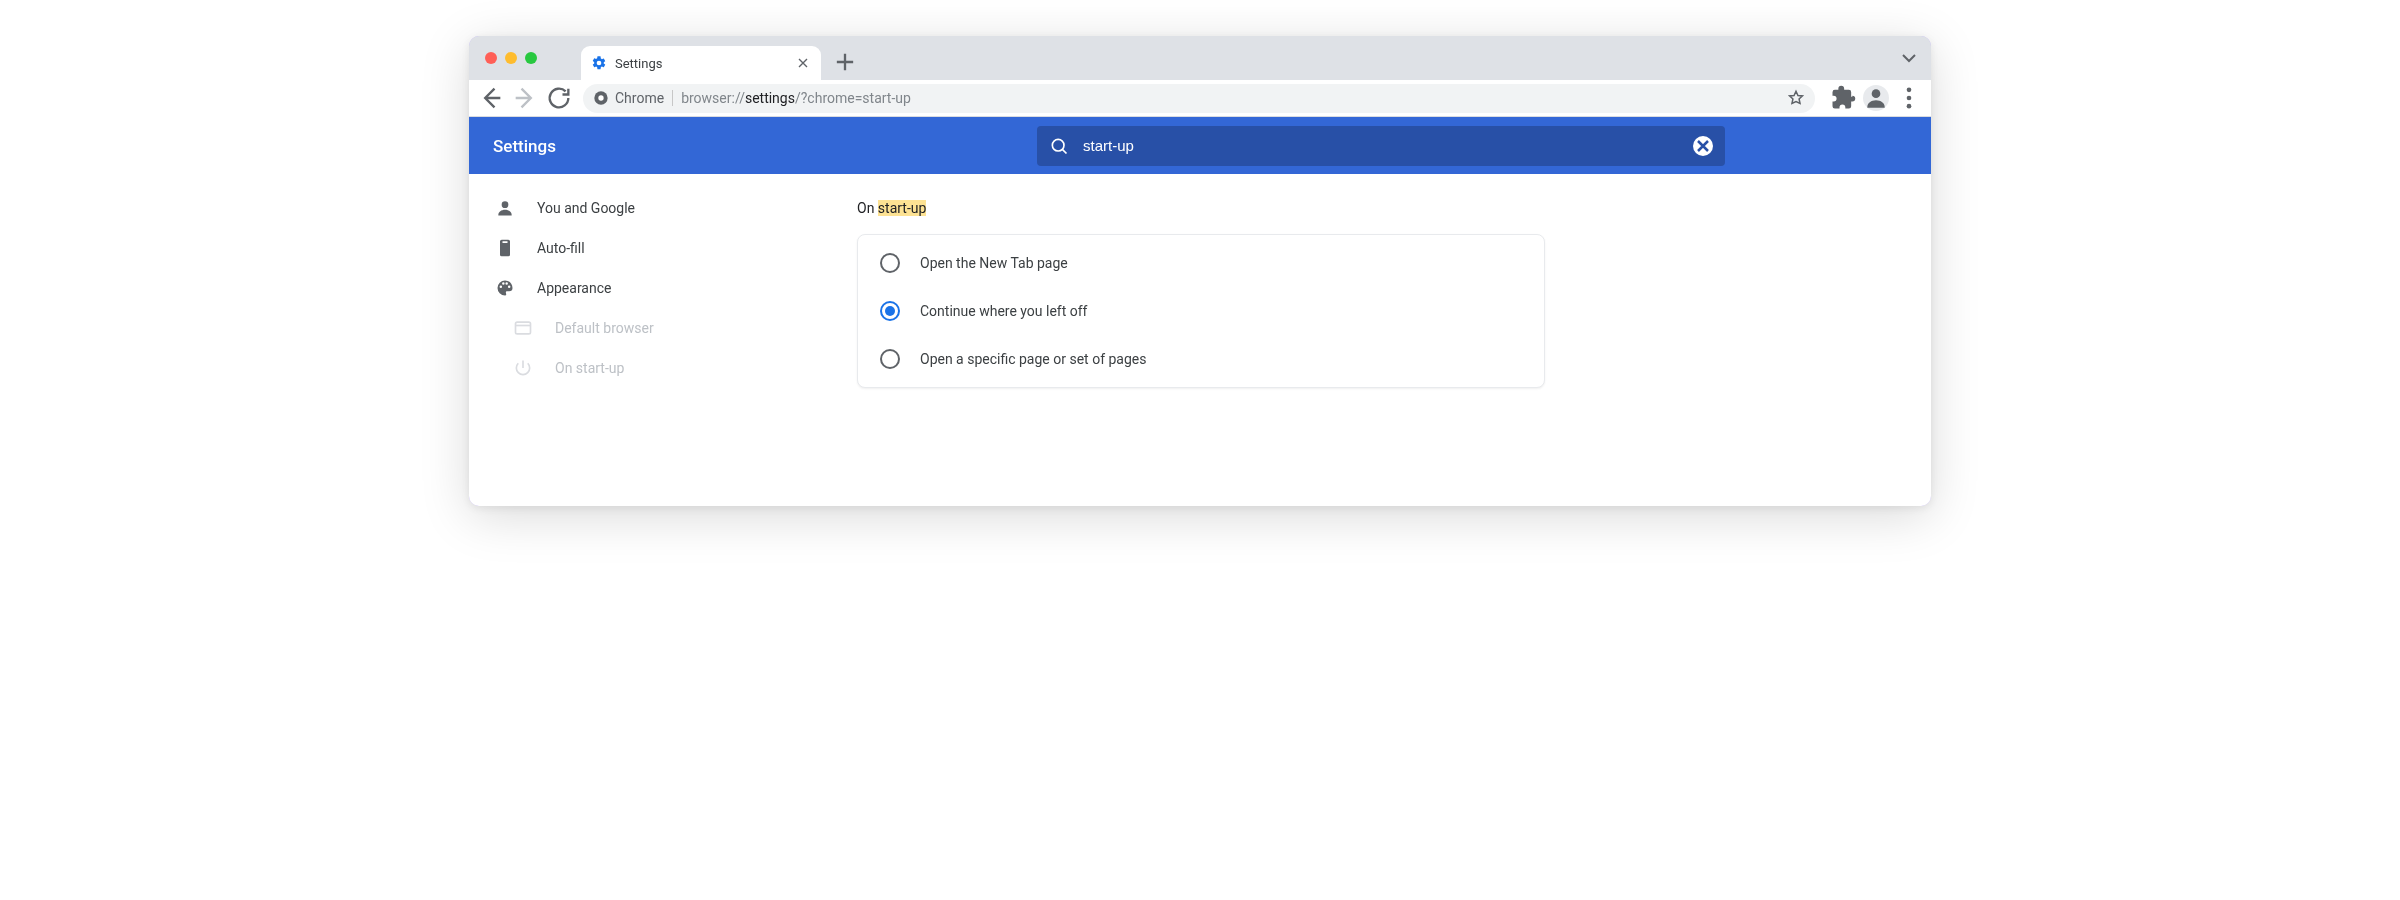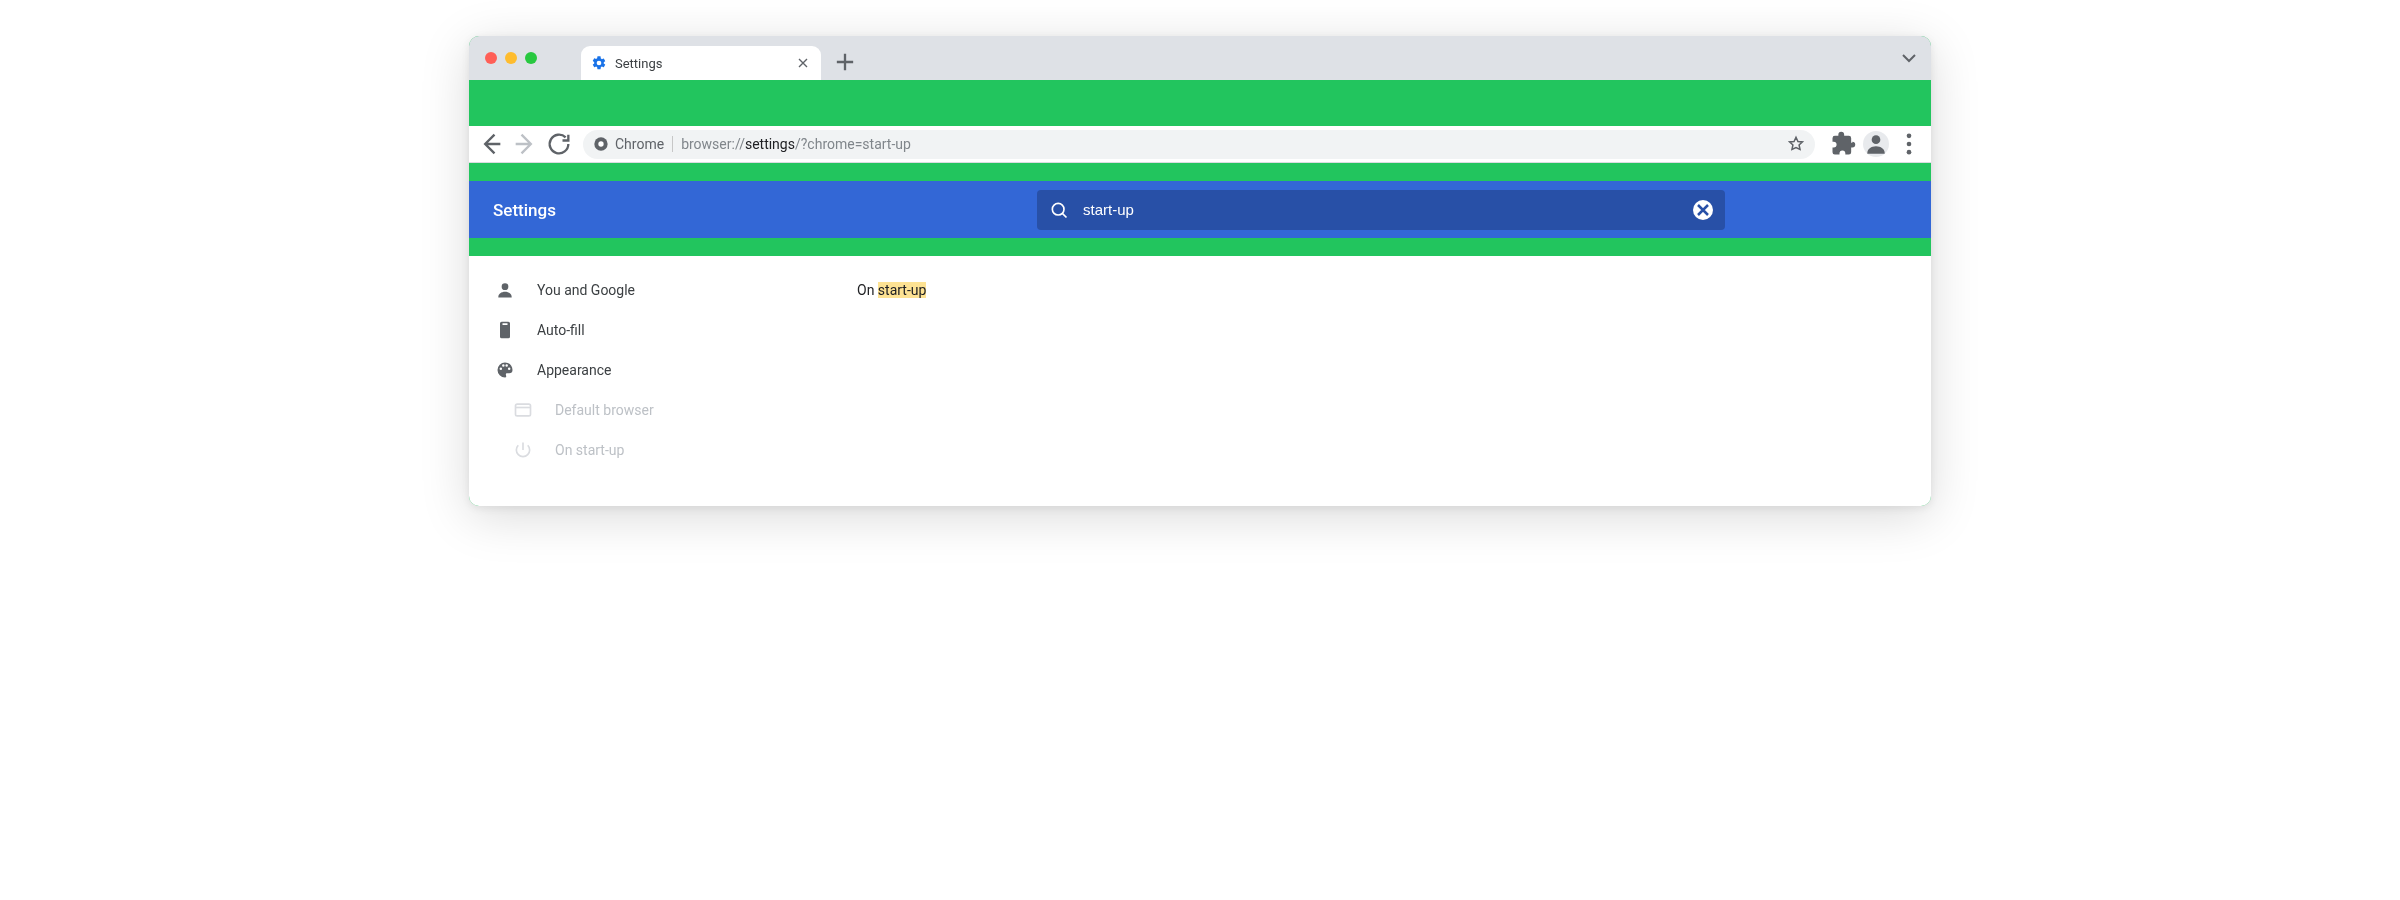--- a/index.html
+++ b/index.html
@@ -1,21 +1,21 @@
 <!DOCTYPE html>
 <html><head>
 <meta charset="utf-8">
 <style>
   * { box-sizing: border-box; margin: 0; padding: 0; }
   html, body { width: 2400px; height: 900px; font-family: Roboto, Arial, sans-serif; background:#fff; }
   body { display:flex; justify-content:center; align-items:flex-start; }
   .frame {
     width: 1462px; height: 470px; margin-top: 36px; border-radius: 10px;
-    background:#22c55e; box-shadow: 0 10px 50px rgba(0,0,0,.15), 0 2px 8px rgba(0,0,0,.08);
-    overflow:hidden; display:flex; flex-direction:column;gap:18px;
+    background:#c4b5fd; box-shadow: 0 10px 50px rgba(0,0,0,.15), 0 2px 8px rgba(0,0,0,.08);
+    overflow:hidden; display:flex; flex-direction:column;
   }
 
   
   .tab-strip {
     height: 44px; background:#dee1e6; display:flex; align-items:flex-end;
     position:relative;
   }
   .traffic-lights { display:flex; gap:8px; align-items:center; padding: 0 16px; height:100%; }
   .light { width:12px; height:12px; border-radius:50%; }
   .light.red { background:#ff5f57; }
@@ -29,21 +29,21 @@
   }
   .tab .favicon { width:16px; height:16px; color:#1a73e8; flex:0 0 16px;}
   .tab .tab-title { flex:1; white-space:nowrap; overflow:hidden; }
   .tab .tab-close { width:16px; height:16px; color:#5f6368; flex:0 0 16px; cursor:pointer;}
   .new-tab-btn { width:28px; height:28px; margin:0 6px 4px 10px; color:#5f6368; display:flex;align-items:center;justify-content:center; border-radius:50%; cursor:pointer;}
   .tabs-overflow { position:absolute; right:10px; top:10px; width:24px; height:24px; color:#5f6368; display:flex;align-items:center;justify-content:center; cursor:pointer;}
 
   
   .toolbar {
     height:37px; background:#fff; border-bottom:1px solid #dadce0;
-    display:flex; align-items:center; padding:0 8px; gap:6px;margin-top:28px;
+    display:flex; align-items:center; padding:0 8px; gap:6px;
   }
   .tb-btn { width:28px; height:28px; display:flex; align-items:center; justify-content:center; color:#5f6368; border-radius:50%; cursor:pointer;}
   .tb-btn.disabled { color:#bdc1c6; cursor:default; }
   .omnibox {
     flex:1; height:29px; background:#f1f3f4; border-radius:15px; display:flex; align-items:center;
     padding:0 10px; font-size:14px; color:#5f6368; gap:8px; margin:0 4px;
   }
   .omnibox .site-chip { display:flex; align-items:center; gap:6px; color:#5f6368; }
   .omni-sep { width:1px; height:16px; background:#c7c7c7; }
   .omni-url { color:#80868b; }
@@ -240,16 +240,30 @@
               <path d="M12 3v9"></path>
               <path d="M6.3 6.3a8 8 0 1 0 11.4 0"></path>
             </svg>
           </span>
         <span>On start-up</span>
       </div>
     </div>
 
     <div class="content">
       <div class="section-title"><span>On </span><span class="hl">start-up</span></div>
+      <div class="card">
+        <div class="radio-row">
+          <span class="radio"></span>
+          <span>Open the New Tab page</span>
+        </div>
+        <div class="radio-row">
+          <span class="radio checked"></span>
+          <span>Continue where you left off</span>
+        </div>
+        <div class="radio-row">
+          <span class="radio"></span>
+          <span>Open a specific page or set of pages</span>
+        </div>
+      </div>
     </div>
   </div>
 
 </div>
 
 </body></html>

